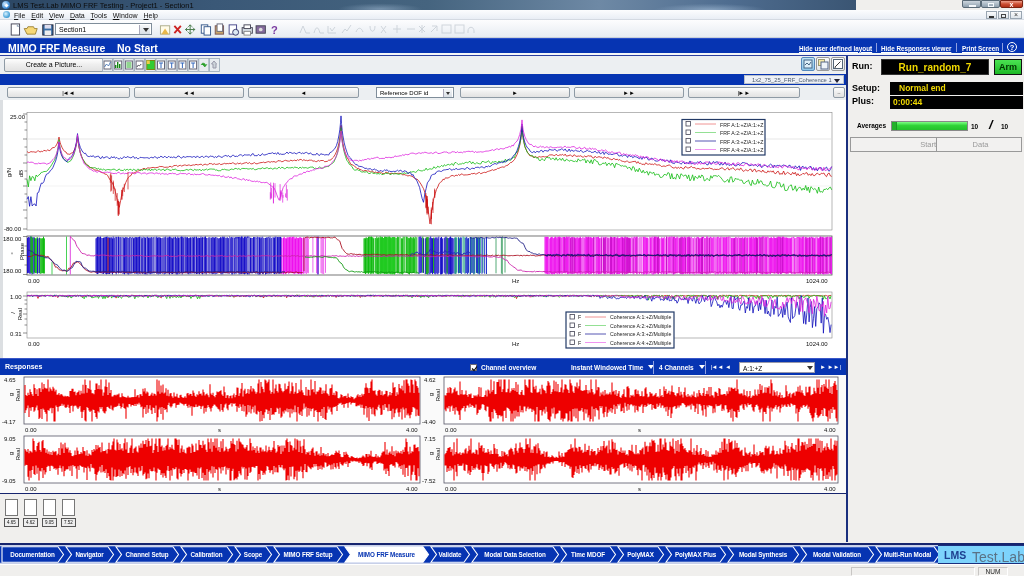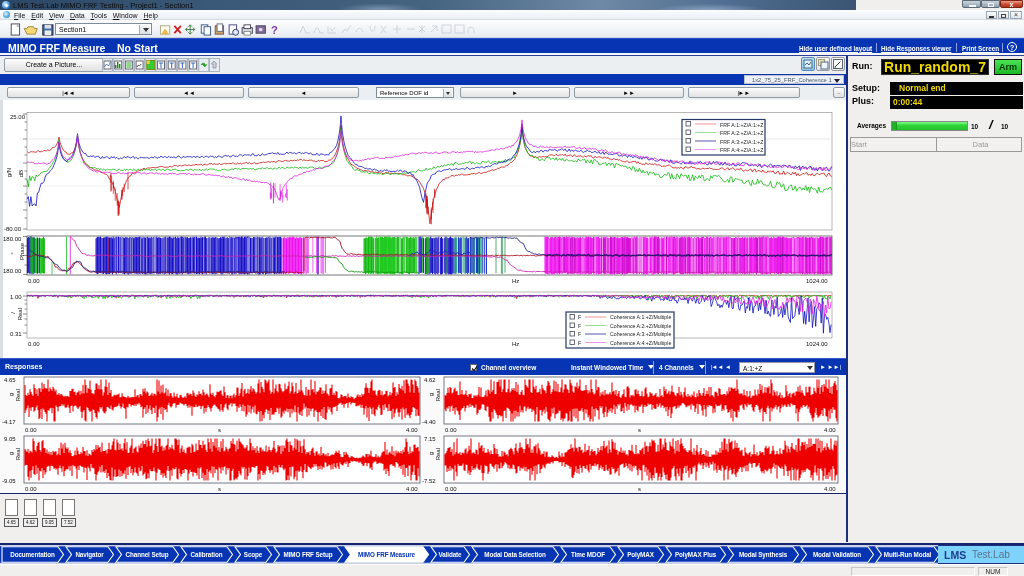--- a/index.html
+++ b/index.html
@@ -425,35 +425,35 @@
  <div class="abs" style="left:43px;top:5px;width:13px;height:17px;background:#fff;border:1px solid #777"></div>
  <div class="abs" style="left:62px;top:5px;width:13px;height:17px;background:#fff;border:1px solid #777"></div>
  <div class="abs" style="left:4px;top:24px;width:15px;height:9px;background:#eee;border:1px solid #555;font-size:4.5px;text-align:center;line-height:8px;color:#111">4.65</div>
  <div class="abs" style="left:23px;top:24px;width:15px;height:9px;background:#eee;border:1px solid #555;font-size:4.5px;text-align:center;line-height:8px;color:#111">4.62</div>
  <div class="abs" style="left:42px;top:24px;width:15px;height:9px;background:#eee;border:1px solid #555;font-size:4.5px;text-align:center;line-height:8px;color:#111">9.05</div>
  <div class="abs" style="left:61px;top:24px;width:15px;height:9px;background:#eee;border:1px solid #555;font-size:4.5px;text-align:center;line-height:8px;color:#111">7.52</div>
 </div>
 
 <div class="abs" style="left:846px;top:56.4px;width:178px;height:486.1px;background:#f0efed;border-left:2px solid #1a2f7e">
  <div class="abs" style="left:4px;top:5px;font-size:9px;font-weight:bold;color:#000">Run:</div>
- <div class="abs" style="left:33px;top:3px;width:108px;height:16px;background:#000;border:1px solid #333;color:#f0d800;font-size:14px;font-weight:bold;text-align:center;line-height:15px;font-family:'Liberation Sans'">Run_random_7</div>
+ <div class="abs" style="left:33px;top:3px;width:108px;height:16px;background:#000;border:1px solid #333;color:#f0d800;font-size:10px;font-weight:bold;text-align:center;line-height:15px;font-family:'Liberation Sans'">Run_random_7</div>
  <div class="abs" style="left:146px;top:3px;width:28px;height:16px;background:linear-gradient(#4be352,#1db825);border:1px solid #111;color:#003300;font-size:9px;font-weight:bold;text-align:center;line-height:14px">Arm</div>
  <div class="abs" style="left:4px;top:27px;font-size:9px;font-weight:bold;color:#000">Setup:</div>
  <div class="abs" style="left:42px;top:26px;width:133px;height:13px;background:#000;color:#f0d800;font-size:8.5px;font-weight:bold;line-height:13px;padding-left:9px">Normal end</div>
  <div class="abs" style="left:4px;top:40px;font-size:9px;font-weight:bold;color:#000">Plus:</div>
  <div class="abs" style="left:42px;top:40px;width:133px;height:13px;background:#000;color:#f0d800;font-size:8.5px;font-weight:bold;line-height:13px;padding-left:3px">0:00:44</div>
  <div class="abs" style="left:9px;top:66px;font-size:6.5px;font-weight:bold;color:#000">Averages</div>
  <div class="abs" style="left:43px;top:64.5px;width:77px;height:10px;border:1px solid #888;background:linear-gradient(#7dff84,#2ed336 45%,#23c02b)">
    <div class="abs" style="left:0;top:0;width:5px;height:100%;background:#23b02b;border-right:1px solid #1a9a22"></div>
  </div>
  <div class="abs" style="left:123px;top:66.5px;font-size:6.5px;font-weight:bold;color:#000">10</div>
  <div class="abs" style="left:141px;top:61px;font-size:13px;font-weight:bold;font-style:italic;color:#000">/</div>
  <div class="abs" style="left:153px;top:66.5px;font-size:6.5px;font-weight:bold;color:#000">10</div>
  <div class="abs" style="left:2px;top:81px;width:172px;height:15px;border:1px solid #999;background:#f2f1f0">
-   <div class="abs" style="left:0;top:0;width:86px;height:100%;border-right:1px solid #999;color:#999;font-size:7.5px;text-align:left;line-height:14px">Start</div>
+   <div class="abs" style="left:0;top:0;width:86px;height:100%;border-right:1px solid #999;color:#999;font-size:7.5px;text-align:right;line-height:14px">Start</div>
    <div class="abs" style="left:87px;top:0;width:85px;height:100%;color:#999;font-size:7.5px;text-align:center;line-height:14px">Data</div>
  </div>
 </div>
 
 <div class="abs" style="left:801px;top:56.5px;width:14px;height:14px;border:1px solid #5588bb;background:linear-gradient(#bfe3f5,#8ec6e8);border-radius:2px">
     <svg width="12" height="12" viewBox="0 0 12 12">
       <rect x="2" y="2" width="8" height="8" fill="#dceef8" stroke="#468"></rect>
       <path d="M3 7l2-2 2 2 2-3" stroke="#246" fill="none" stroke-width="0.8"></path>
     </svg>
   </div>
@@ -503,20 +503,20 @@
       <text x="695.5" y="12.3" font-size="6.3px" font-weight="bold" fill="#fff" text-anchor="middle" font-family="Liberation Sans" letter-spacing="-0.1">PolyMAX Plus</text>
       <polygon points="728.0,1.8 793.0,1.8 798.5,9.5 793.0,17.2 728.0,17.2 733.5,9.5" fill="#0634b2" stroke="#fff" stroke-width="1.1"></polygon>
       <text x="763.0" y="12.3" font-size="6.3px" font-weight="bold" fill="#fff" text-anchor="middle" font-family="Liberation Sans" letter-spacing="-0.1">Modal Synthesis</text>
       <polygon points="801.0,1.8 868.0,1.8 873.5,9.5 868.0,17.2 801.0,17.2 806.5,9.5" fill="#0634b2" stroke="#fff" stroke-width="1.1"></polygon>
       <text x="837.0" y="12.3" font-size="6.3px" font-weight="bold" fill="#fff" text-anchor="middle" font-family="Liberation Sans" letter-spacing="-0.1">Modal Validation</text>
       <polygon points="876.0,1.8 934.0,1.8 939.5,9.5 934.0,17.2 876.0,17.2 881.5,9.5" fill="#0634b2" stroke="#fff" stroke-width="1.1"></polygon>
       <text x="907.5" y="12.3" font-size="6.3px" font-weight="bold" fill="#fff" text-anchor="middle" font-family="Liberation Sans" letter-spacing="-0.1">Multi-Run Modal</text>
     </svg>
  <div class="abs" style="left:938px;top:0;width:86px;height:19px;background:#7dd3fc;border-top:1px solid #1a2f7e;border-bottom:1px solid #1a2f7e">
    <span class="abs" style="left:6px;top:3px;font-size:10.5px;font-weight:bold;color:#1e3f8f;font-family:'Liberation Sans'">LMS</span>
-   <span class="abs" style="left:34px;top:3px;font-size:10px;color:#5a7286;font-family:'Liberation Sans'">Test.Lab</span>
+   <span class="abs" style="left:34px;top:3px;font-size:14px;color:#5a7286;font-family:'Liberation Sans'">Test.Lab</span>
  </div>
 </div>
 
 <div class="abs" style="left:0;top:564px;width:1024px;height:12px;background:#f0efed;border-top:1px solid #fff">
  <div class="abs" style="left:851px;top:1.5px;width:124px;height:9px;border:1px solid #c8c6c4;border-right-color:#fff;border-bottom-color:#fff"></div>
  <div class="abs" style="left:978px;top:1.5px;width:30px;height:9px;border:1px solid #c8c6c4;border-right-color:#fff;border-bottom-color:#fff;font-size:6.5px;color:#222;text-align:center;line-height:8px">NUM</div>
 </div>
 
 </body></html>

